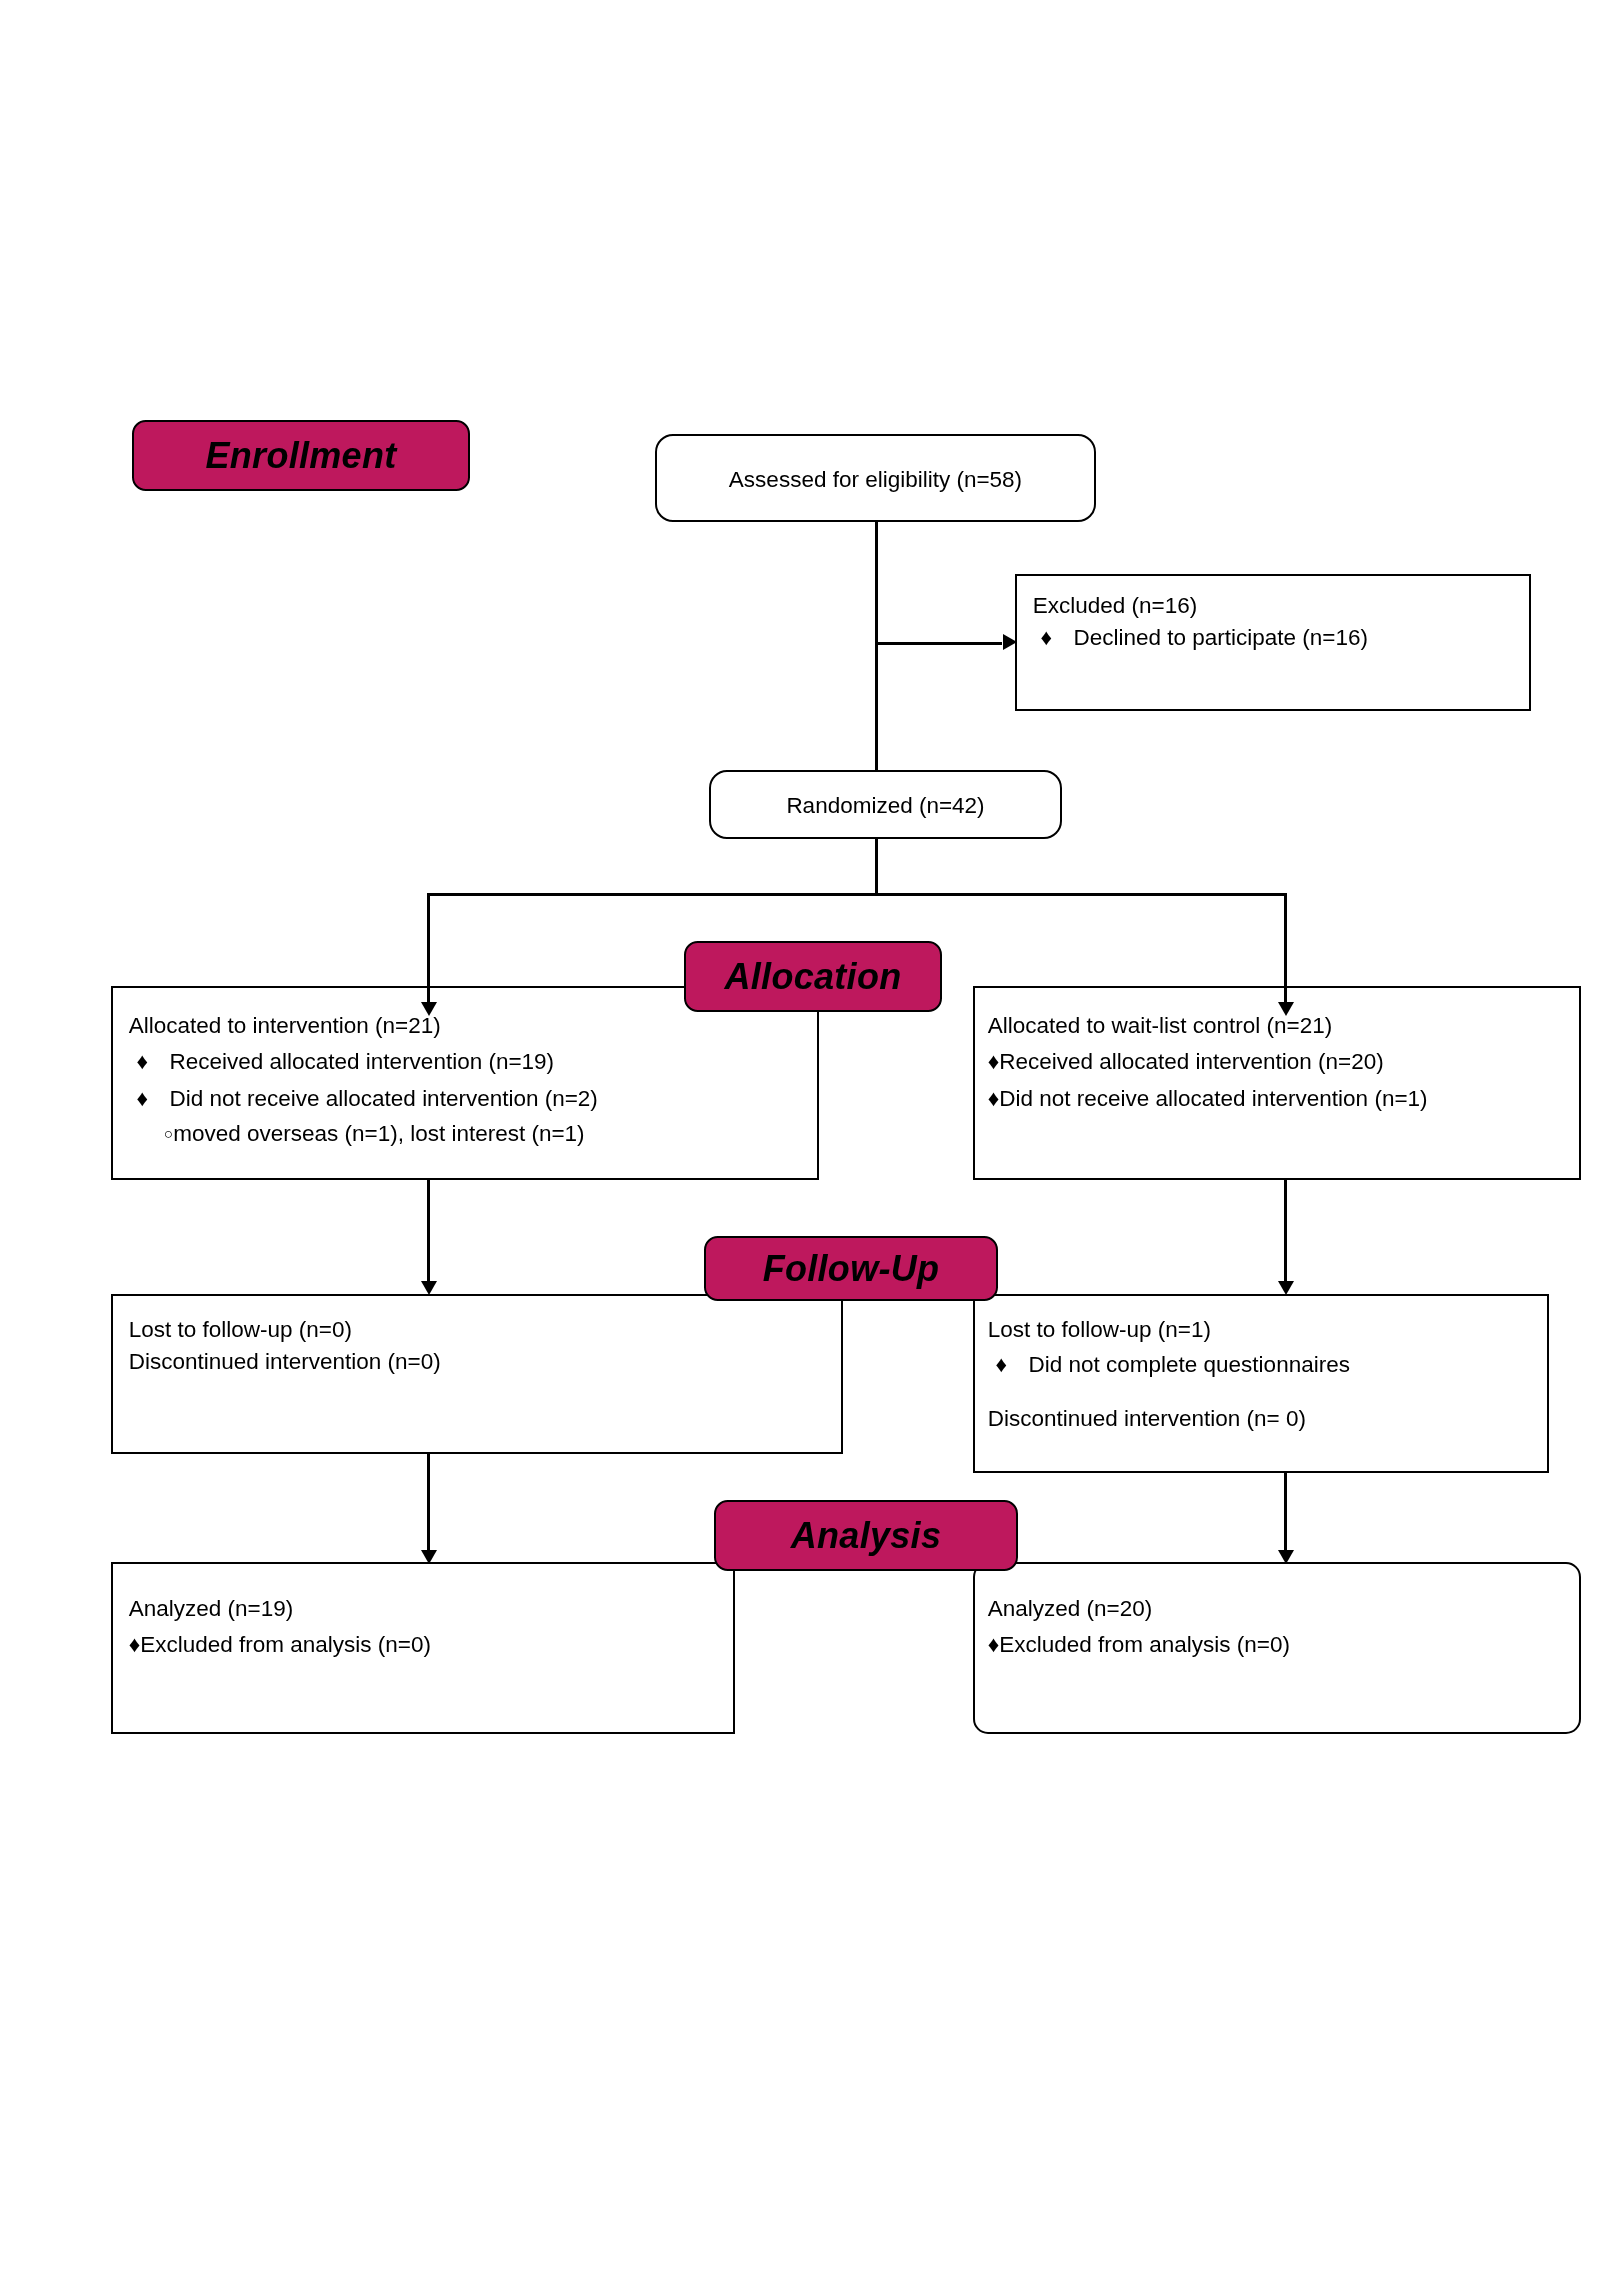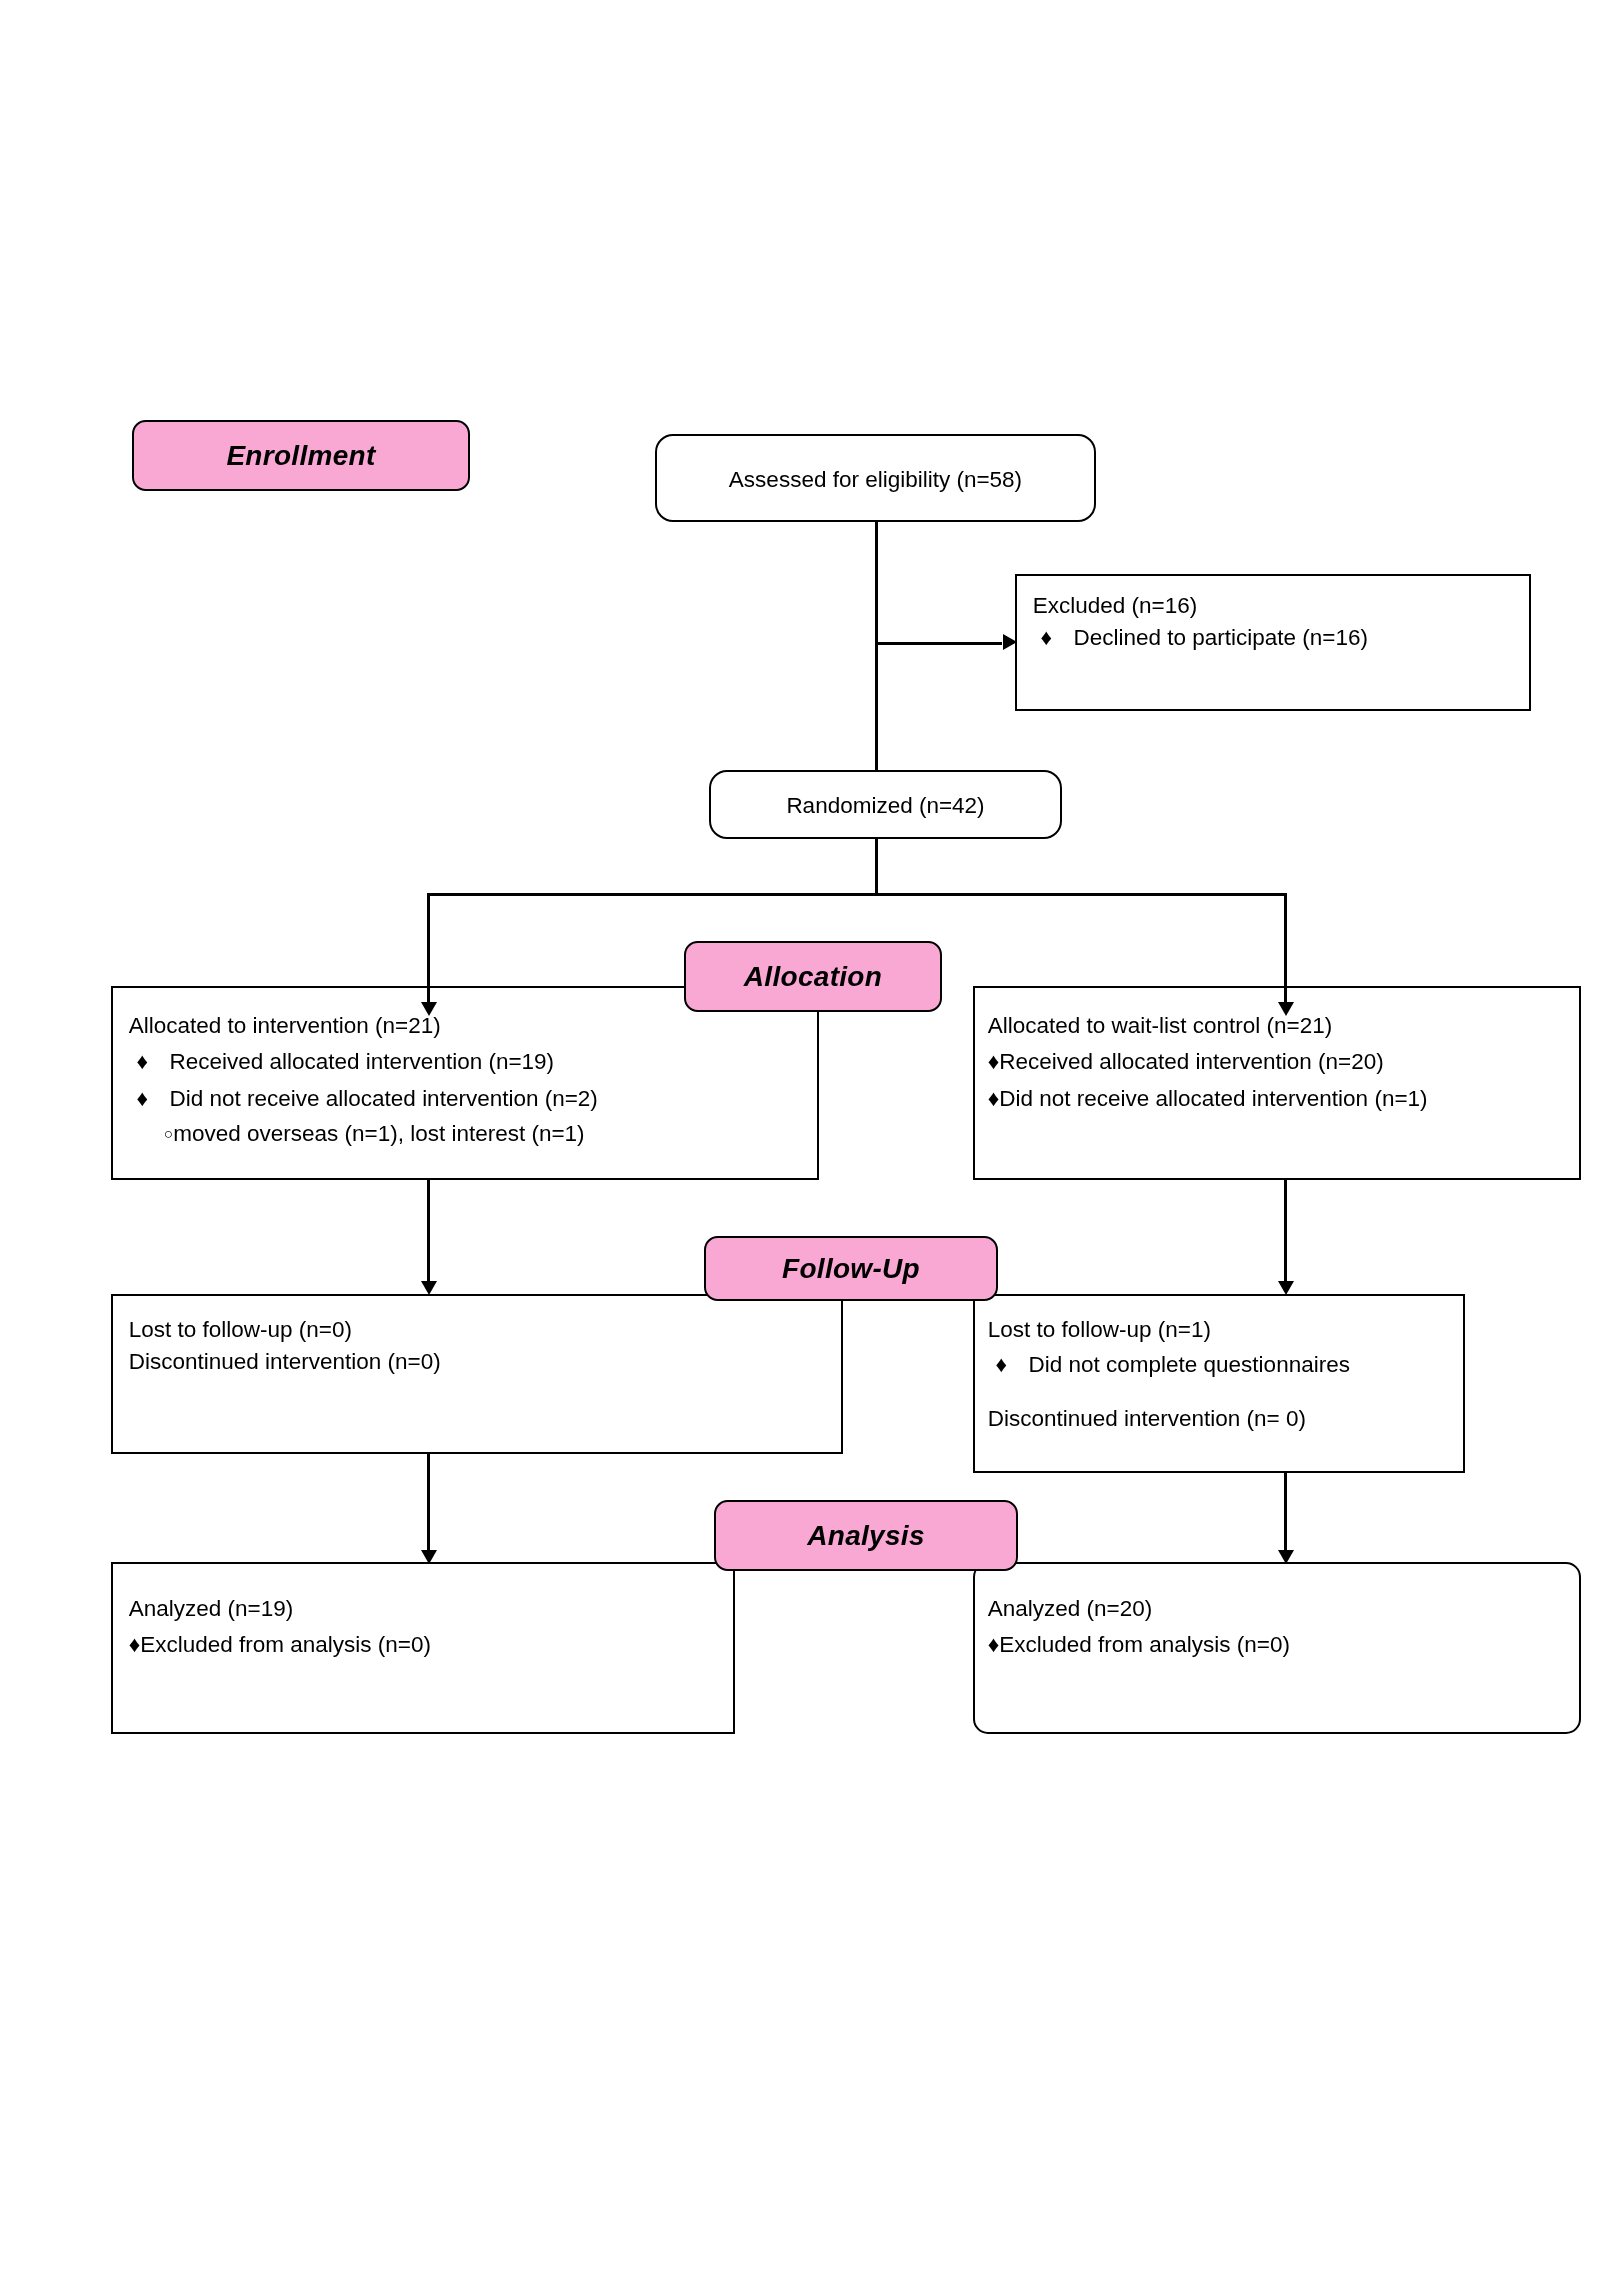--- a/index.html
+++ b/index.html
@@ -38,27 +38,27 @@
     justify-content: center;
     border-radius: 18px;
   }
 
   
   .stage {
     position: absolute;
     box-sizing: border-box;
     border: 2.9px solid #000000;
     border-radius: 13.7px;
-    background: #f9a8d4;
+    background: #be185d;
     display: flex;
     align-items: center;
     justify-content: center;
     font-weight: bold;
     font-style: italic;
-    font-size: 28px;
+    font-size: 36px;
     letter-spacing: 0.3px;
     color: #000000;
     z-index: 5;
   }
 
   
   .vline {
     position: absolute;
     background: #000000;
     width: 2.9px;
@@ -192,21 +192,21 @@
     <span>Follow-Up</span>
   </div>
 
   <div class="box" style="left:111px; top:1294px; width:732px; height:160px;">
     <div class="box-inner" style="padding-top:17.6px;">
       <div class="row">Lost to follow-up (n=0)</div>
       <div class="row">Discontinued intervention (n=0)</div>
     </div>
   </div>
 
-  <div class="box" style="left:973px; top:1294px; width:492px; height:179px;">
+  <div class="box" style="left:973px; top:1294px; width:576px; height:179px;">
     <div class="box-inner" style="padding-top:17.6px; padding-left:12.7px;">
       <div class="row">Lost to follow-up (n=1)</div>
       <div class="row" style="margin-top:3.9px;">
         <span class="bullet-wide">♦</span><span>Did not complete questionnaires</span>
       </div>
       <div class="row blank"></div>
       <div class="row">Discontinued intervention (n= 0)</div>
     </div>
   </div>
 

